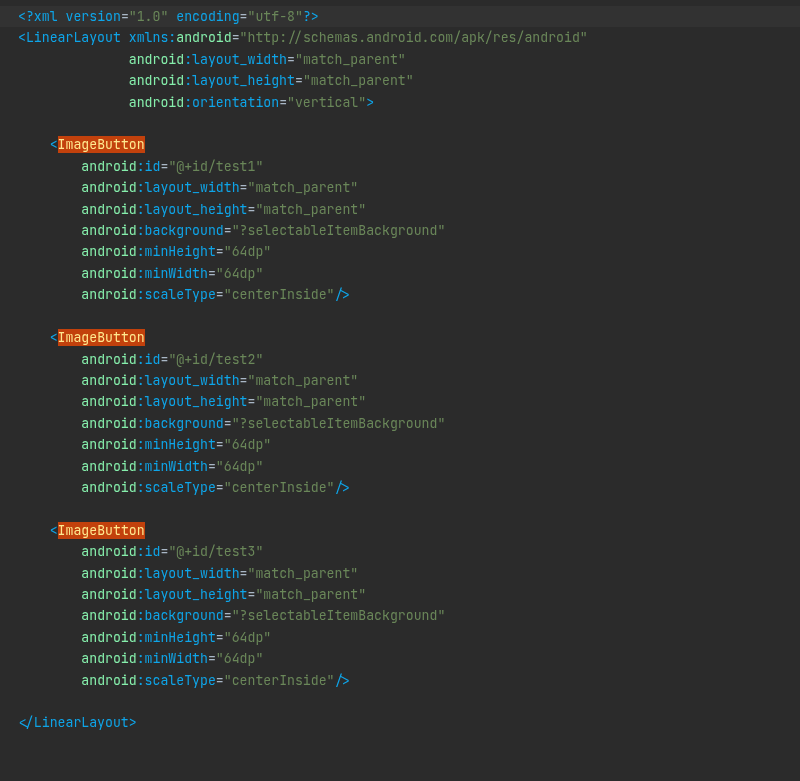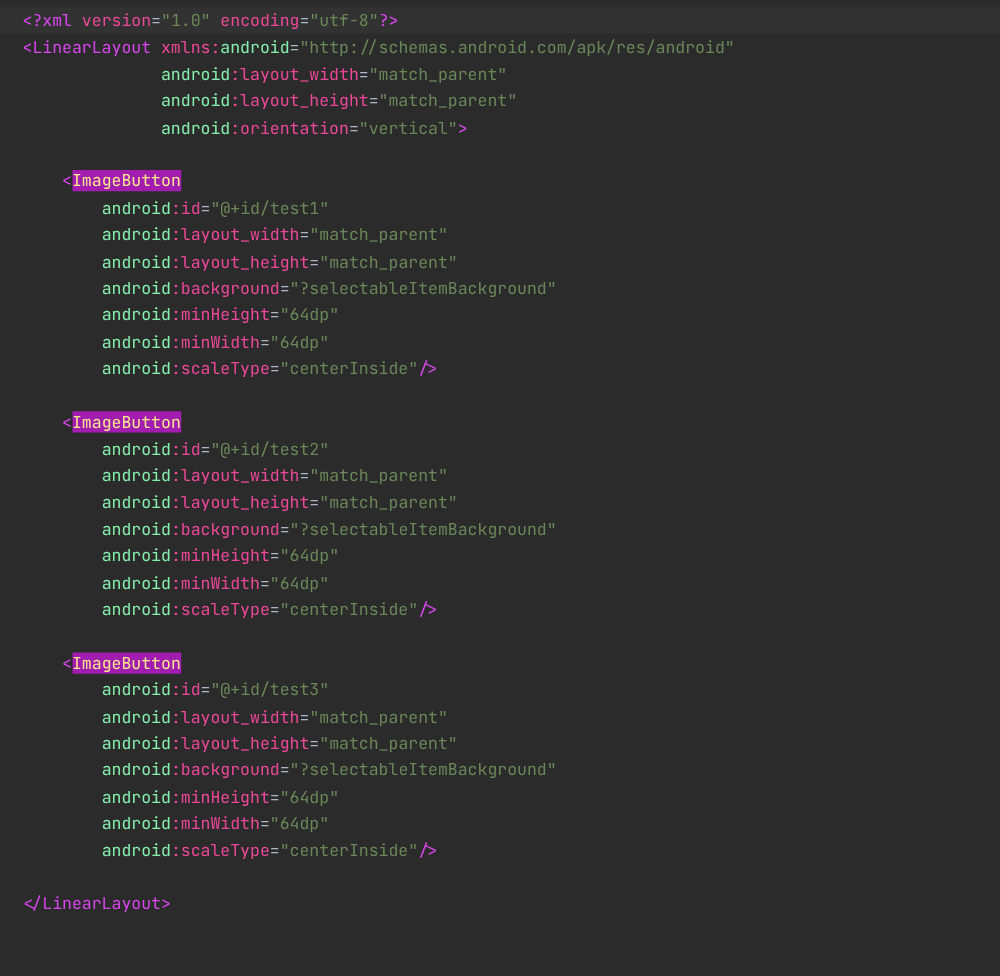--- a/index.html
+++ b/index.html
@@ -7,24 +7,24 @@
     margin:0;
     padding:6px 0 0 0;
     font-family:"JetBrains Mono","Fira Code",Menlo,Consolas,monospace;
     font-size:13.2px;
     line-height:21.4px;
     color:#a9b7c6;
     white-space:pre;
   }
   .line{display:block;padding:0 8px 0 18px}
   .caret-line{background:#323232}
-  .c-tag{color:#d946ef}
-  .c-attr{color:#ec4899}
+  .c-tag{color:#0ea5e9}
+  .c-attr{color:#0ea5e9}
   .c-ns{color:#86efac}
   .c-str{color:#6a8759}
   .c-punc{color:#a9b7c6}
-  .hl{background:#a21caf}
+  .hl{background:#c2410c}
   .hl .c-tag{color:#ffe88f}
 </style>
 </head>
 <body>
 
 <pre class="code" id="code"><span class="line caret-line"><span class="c-tag">&lt;?xml </span><span class="c-attr">version</span><span class="c-punc">=</span><span class="c-str">"1.0"</span> <span class="c-attr">encoding</span><span class="c-punc">=</span><span class="c-str">"utf-8"</span><span class="c-tag">?&gt;</span></span><span class="line"><span class="c-tag">&lt;LinearLayout </span><span class="c-attr">xmlns:</span><span class="c-ns">android</span><span class="c-punc">=</span><span class="c-str">"http://schemas.android.com/apk/res/android"</span></span><span class="line">              <span class="c-ns">android</span><span class="c-attr">:layout_width</span><span class="c-punc">=</span><span class="c-str">"match_parent"</span></span><span class="line">              <span class="c-ns">android</span><span class="c-attr">:layout_height</span><span class="c-punc">=</span><span class="c-str">"match_parent"</span></span><span class="line">              <span class="c-ns">android</span><span class="c-attr">:orientation</span><span class="c-punc">=</span><span class="c-str">"vertical"</span><span class="c-tag">&gt;</span></span><span class="line"> </span><span class="line">    <span class="c-tag">&lt;</span><span class="hl"><span class="c-tag">ImageButton</span></span></span><span class="line">        <span class="c-ns">android</span><span class="c-attr">:id</span><span class="c-punc">=</span><span class="c-str">"@+id/test1"</span></span><span class="line">        <span class="c-ns">android</span><span class="c-attr">:layout_width</span><span class="c-punc">=</span><span class="c-str">"match_parent"</span></span><span class="line">        <span class="c-ns">android</span><span class="c-attr">:layout_height</span><span class="c-punc">=</span><span class="c-str">"match_parent"</span></span><span class="line">        <span class="c-ns">android</span><span class="c-attr">:background</span><span class="c-punc">=</span><span class="c-str">"?selectableItemBackground"</span></span><span class="line">        <span class="c-ns">android</span><span class="c-attr">:minHeight</span><span class="c-punc">=</span><span class="c-str">"64dp"</span></span><span class="line">        <span class="c-ns">android</span><span class="c-attr">:minWidth</span><span class="c-punc">=</span><span class="c-str">"64dp"</span></span><span class="line">        <span class="c-ns">android</span><span class="c-attr">:scaleType</span><span class="c-punc">=</span><span class="c-str">"centerInside"</span><span class="c-tag">/&gt;</span></span><span class="line"> </span><span class="line">    <span class="c-tag">&lt;</span><span class="hl"><span class="c-tag">ImageButton</span></span></span><span class="line">        <span class="c-ns">android</span><span class="c-attr">:id</span><span class="c-punc">=</span><span class="c-str">"@+id/test2"</span></span><span class="line">        <span class="c-ns">android</span><span class="c-attr">:layout_width</span><span class="c-punc">=</span><span class="c-str">"match_parent"</span></span><span class="line">        <span class="c-ns">android</span><span class="c-attr">:layout_height</span><span class="c-punc">=</span><span class="c-str">"match_parent"</span></span><span class="line">        <span class="c-ns">android</span><span class="c-attr">:background</span><span class="c-punc">=</span><span class="c-str">"?selectableItemBackground"</span></span><span class="line">        <span class="c-ns">android</span><span class="c-attr">:minHeight</span><span class="c-punc">=</span><span class="c-str">"64dp"</span></span><span class="line">        <span class="c-ns">android</span><span class="c-attr">:minWidth</span><span class="c-punc">=</span><span class="c-str">"64dp"</span></span><span class="line">        <span class="c-ns">android</span><span class="c-attr">:scaleType</span><span class="c-punc">=</span><span class="c-str">"centerInside"</span><span class="c-tag">/&gt;</span></span><span class="line"> </span><span class="line">    <span class="c-tag">&lt;</span><span class="hl"><span class="c-tag">ImageButton</span></span></span><span class="line">        <span class="c-ns">android</span><span class="c-attr">:id</span><span class="c-punc">=</span><span class="c-str">"@+id/test3"</span></span><span class="line">        <span class="c-ns">android</span><span class="c-attr">:layout_width</span><span class="c-punc">=</span><span class="c-str">"match_parent"</span></span><span class="line">        <span class="c-ns">android</span><span class="c-attr">:layout_height</span><span class="c-punc">=</span><span class="c-str">"match_parent"</span></span><span class="line">        <span class="c-ns">android</span><span class="c-attr">:background</span><span class="c-punc">=</span><span class="c-str">"?selectableItemBackground"</span></span><span class="line">        <span class="c-ns">android</span><span class="c-attr">:minHeight</span><span class="c-punc">=</span><span class="c-str">"64dp"</span></span><span class="line">        <span class="c-ns">android</span><span class="c-attr">:minWidth</span><span class="c-punc">=</span><span class="c-str">"64dp"</span></span><span class="line">        <span class="c-ns">android</span><span class="c-attr">:scaleType</span><span class="c-punc">=</span><span class="c-str">"centerInside"</span><span class="c-tag">/&gt;</span></span><span class="line"> </span><span class="line"><span class="c-tag">&lt;/LinearLayout&gt;</span></span></pre>
 
 </body></html>

